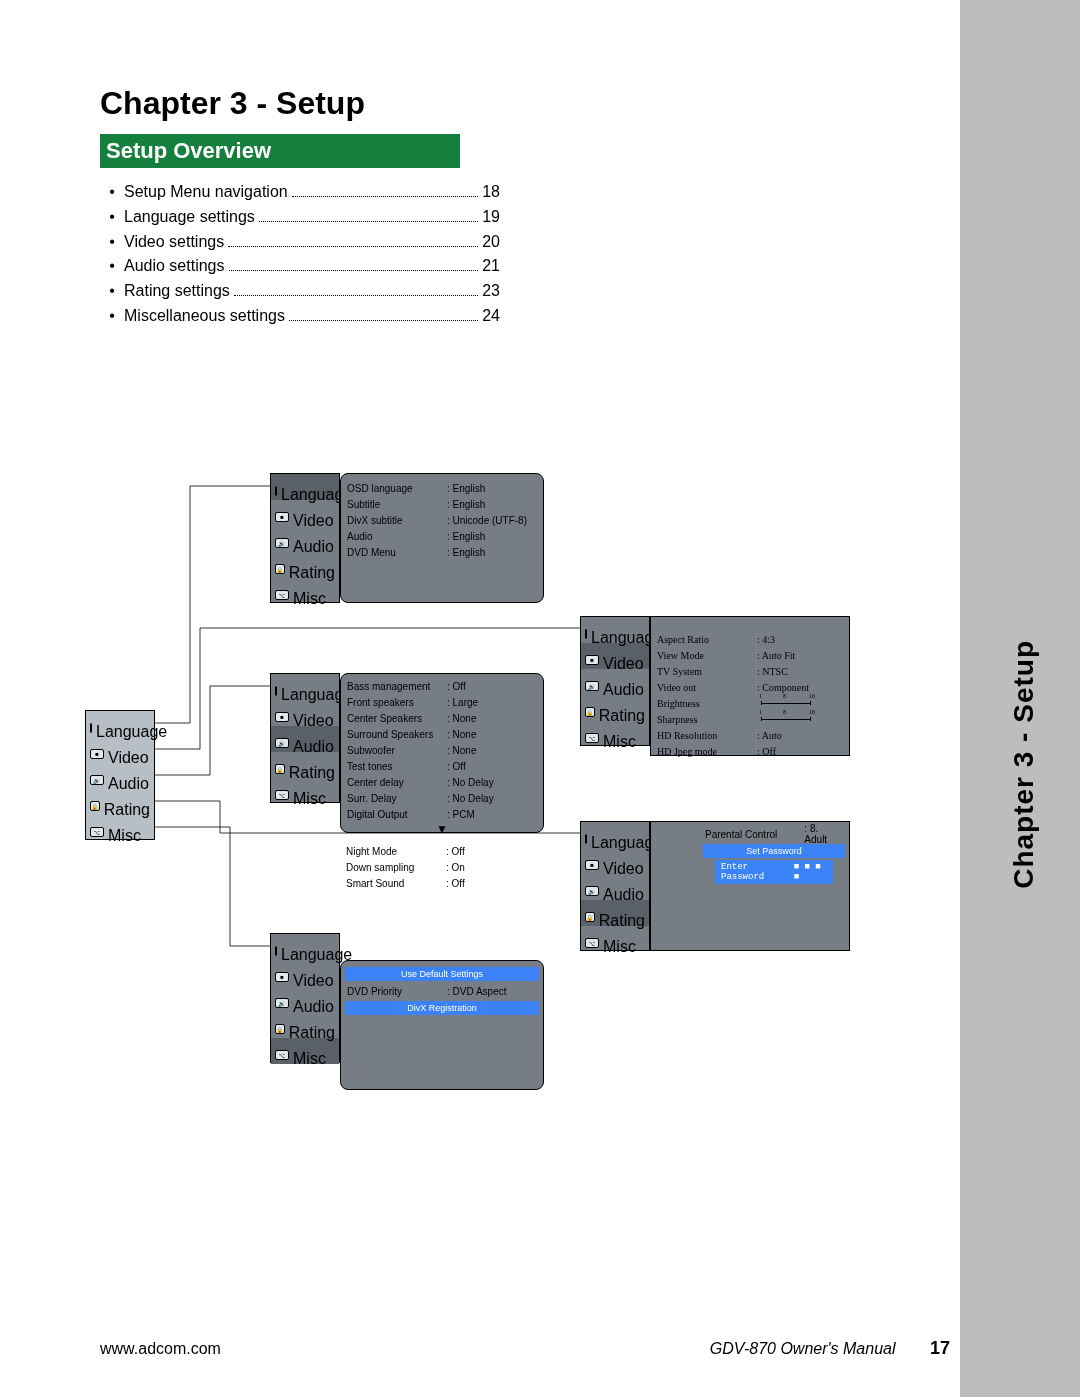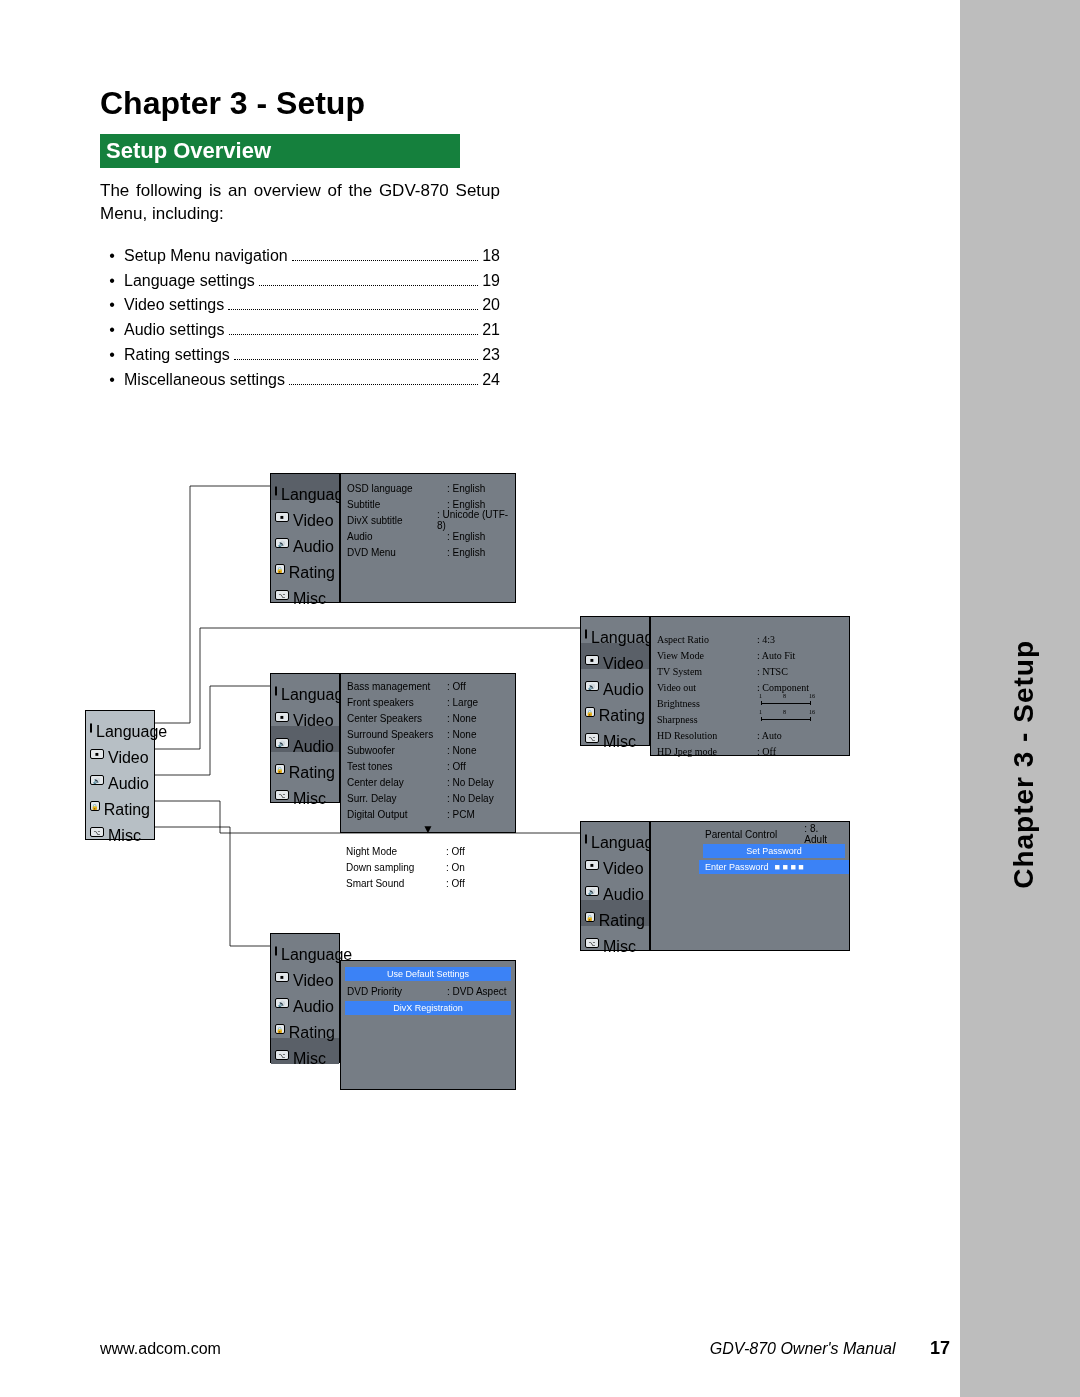--- a/index.html
+++ b/index.html
@@ -19,21 +19,21 @@
   .toc-page { white-space: nowrap; }
   .footer { position: absolute; bottom: 38px; left: 100px; right: 130px; display: flex; justify-content: space-between; align-items: baseline; font-size: 16px; gap: 26px; }
   .footer .manual { font-style: italic; }
   .footer .pagenum { font-weight: bold; font-size: 18px; margin-left: 30px; }
 
   
   .diagram { position: absolute; left: 80px; top: 468px; width: 880px; height: 720px; font-size: 10px; }
   .panel-gray { position: absolute; background: #b7bfc5; border: 1px solid #000; }
   .panel-dark { position: absolute; background: #767d85; border: 1px solid #000; }
   .menu-panel { width: 70px; }
-  .details-panel-lg { width: 176px; }
+  .details-panel-lg { width: 204px; border-radius: 8px; }
   .details-panel-md { width: 200px; }
   .mi { display: flex; align-items: flex-start; height: 26px; padding: 12px 4px; font-size: 16px; }
   .mi-icon { width: 14px; height: 10px; border: 1px solid #000; border-radius: 2px; margin-right: 4px; background: #e3e7ea; display: inline-flex; align-items: center; justify-content: center; font-size: 7px; overflow: hidden; }
   .mi-icon.eye::before { content: '\1F441'; font-size: 7px; }
   .mi-icon.tv::before { content: '\25A0'; font-size: 6px; }
   .mi-icon.spk::before { content: '\1F50A'; font-size: 6px; }
   .mi-icon.lock::before { content: '\1F512'; font-size: 6px; }
   .mi-icon.gear::before { content: '\2325'; font-size: 6px; }
   .mi.active { background: #5a6068; color: #fff; }
   .detail-row { display: flex; height: 16px; padding: 0 6px; align-items: center; }
@@ -52,21 +52,20 @@
 </head>
 <body>
 
 <div class="page">
   <div class="sidebar-gray"></div>
   <div class="sidebar-text">Chapter 3 - Setup</div>
 
   <div class="content">
     <h1>Chapter 3 - Setup</h1>
     <div class="section-bar">Setup Overview</div>
-    <p class="intro">The following is an overview of the GDV-870 Setup Menu, including:</p>
     <div class="toc" id="toc">
         <div class="toc-row">
           <span class="toc-bullet">•</span>
           <span class="toc-label">Setup Menu navigation</span>
           <span class="toc-dots"></span>
           <span class="toc-page">18</span>
         </div>
         <div class="toc-row">
           <span class="toc-bullet">•</span>
           <span class="toc-label">Language settings</span>
@@ -343,21 +342,21 @@
           <span class="mi-icon gear"></span>
           <span>Misc</span>
         </div>
       </div>
     <div class="panel-dark details-panel-md" style="left:570px; top:353px; height:130px; padding-top:4px;padding-left:48px;">
       <div class="detail-row">
         <span class="k">Parental Control</span>
         <span class="v">: 8. Adult</span>
       </div>
       <div class="hl-row" style="margin:2px 4px; text-align:center;">Set Password</div>
-      <div class="hl-row" style="margin:2px 0; display:flex;">
+      <div class="hl-row" style="margin:2px 16px; display:flex;font-family:Liberation Mono, monospace;">
         <span>Enter Password</span>
         <span style="margin-left:6px;">■ ■ ■ ■</span>
       </div>
     </div>
 
     <div class="panel-dark menu-panel" style="left:190px; top:465px; height:130px;" id="misc-menu">
         <div class="mi">
           <span class="mi-icon eye"></span>
           <span>Language</span>
         </div>

